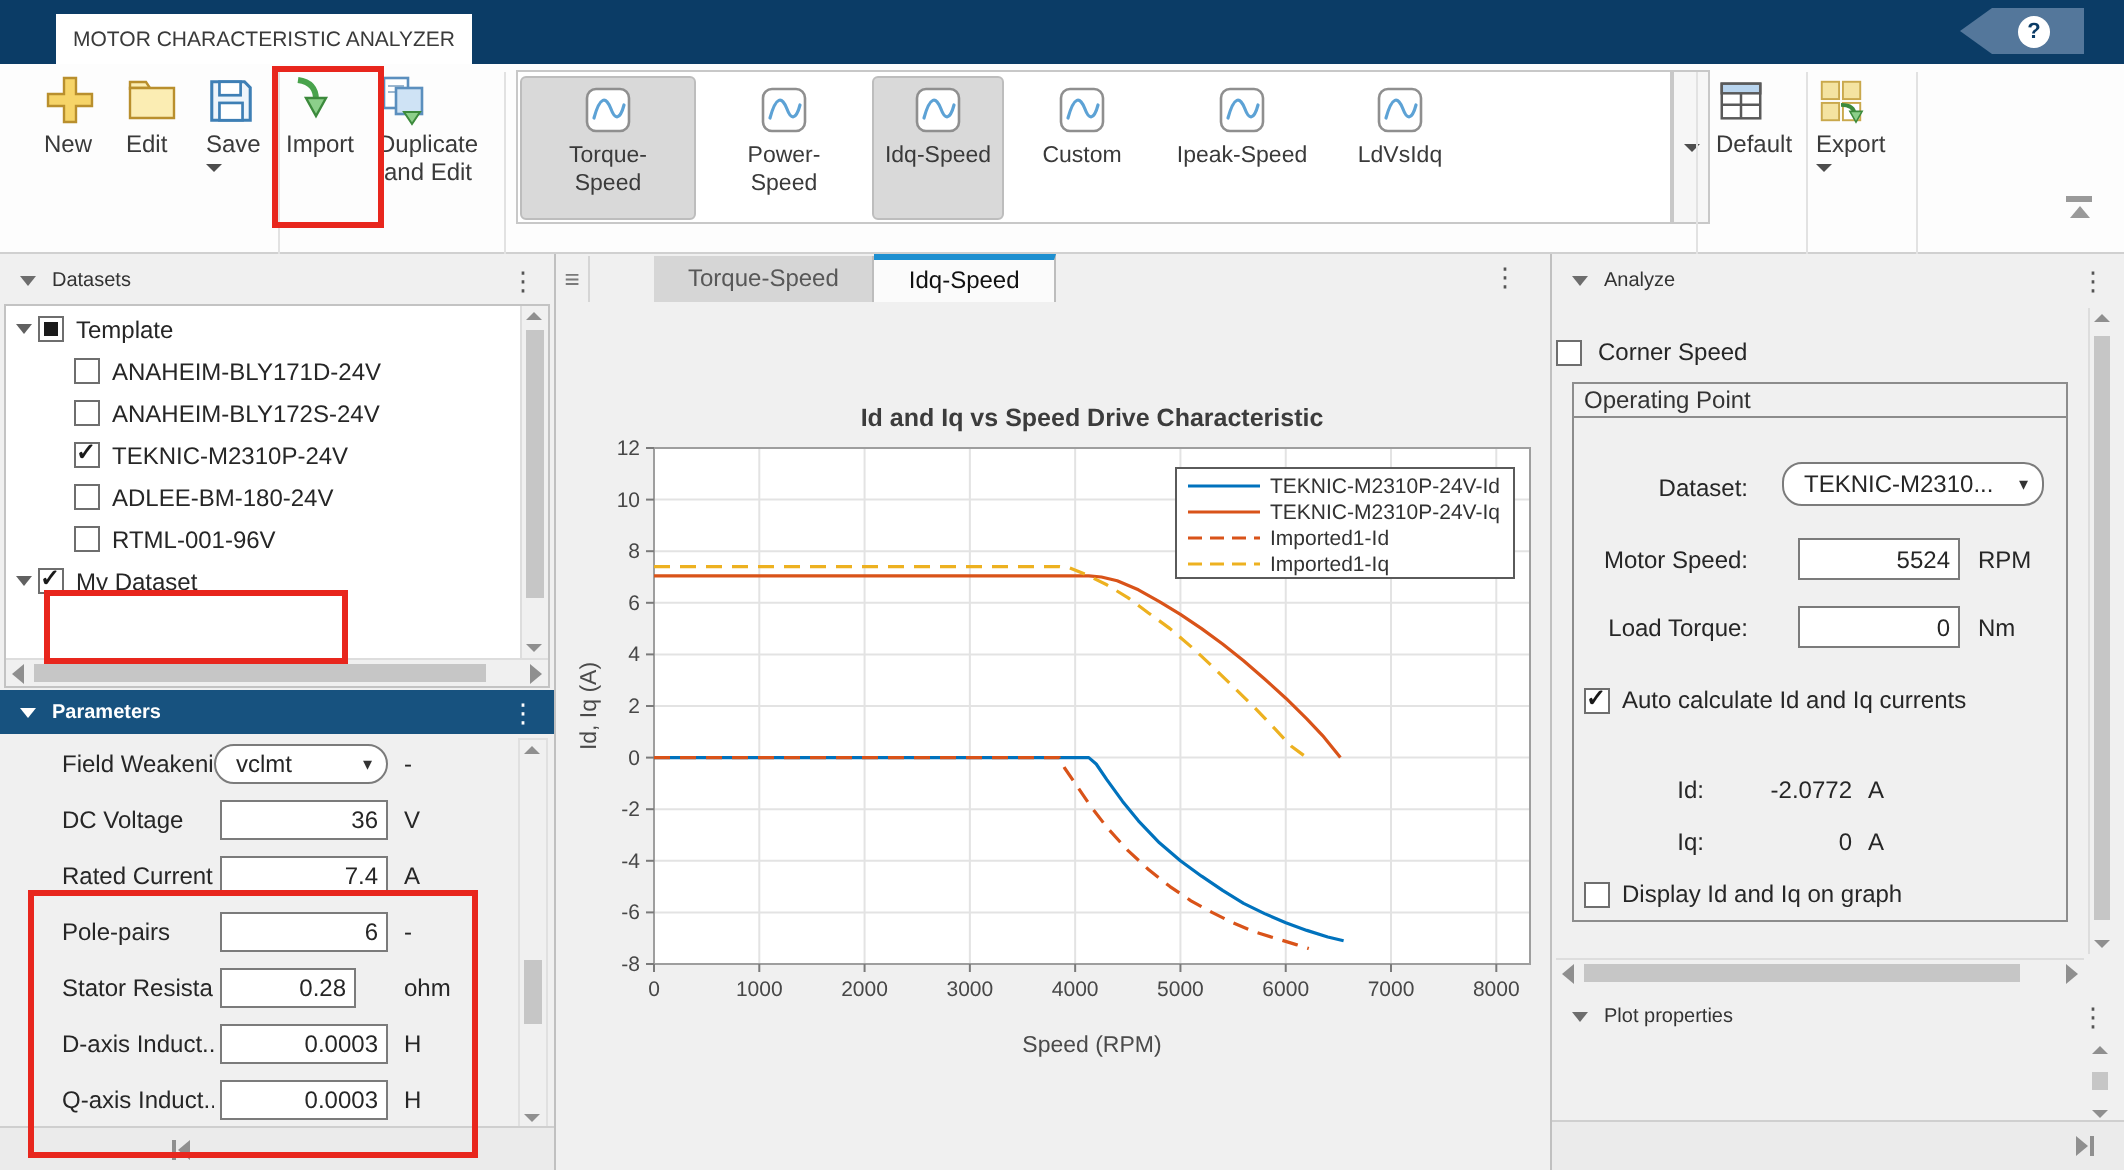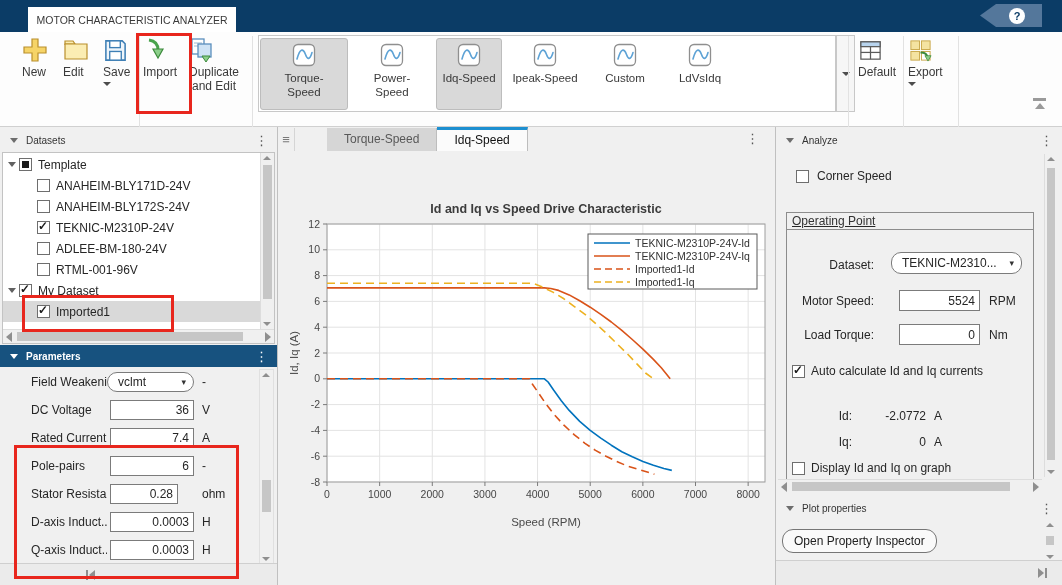--- a/index.html
+++ b/index.html
@@ -172,33 +172,33 @@
           <div class="glabel">Power-
 Speed</div>
         </div>
         <div class="gbtn sel" style="width: 64px;">
           <span><svg width="24" height="24" viewBox="0 0 24 24">
               <rect x="1.5" y="1.5" width="21" height="21" rx="4.5" fill="#fff" stroke="#8f8f8f" stroke-width="1.3"></rect>
               <path d="M5 16 C8 5 11 5 13.5 11.5 C15.5 17 18 17 20 9.5" fill="none" stroke="#5da2d5" stroke-width="1.6" stroke-linecap="round"></path>
             </svg></span>
           <div class="glabel">Idq-Speed</div>
         </div>
+        <div class="gbtn" style="width: 72px;">
+          <span><svg width="24" height="24" viewBox="0 0 24 24">
+              <rect x="1.5" y="1.5" width="21" height="21" rx="4.5" fill="#fff" stroke="#8f8f8f" stroke-width="1.3"></rect>
+              <path d="M5 16 C8 5 11 5 13.5 11.5 C15.5 17 18 17 20 9.5" fill="none" stroke="#5da2d5" stroke-width="1.6" stroke-linecap="round"></path>
+            </svg></span>
+          <div class="glabel">Custom</div>
+        </div>
         <div class="gbtn" style="width: 80px;">
           <span><svg width="24" height="24" viewBox="0 0 24 24">
               <rect x="1.5" y="1.5" width="21" height="21" rx="4.5" fill="#fff" stroke="#8f8f8f" stroke-width="1.3"></rect>
               <path d="M5 16 C8 5 11 5 13.5 11.5 C15.5 17 18 17 20 9.5" fill="none" stroke="#5da2d5" stroke-width="1.6" stroke-linecap="round"></path>
             </svg></span>
           <div class="glabel">Ipeak-Speed</div>
-        </div>
-        <div class="gbtn" style="width: 72px;">
-          <span><svg width="24" height="24" viewBox="0 0 24 24">
-              <rect x="1.5" y="1.5" width="21" height="21" rx="4.5" fill="#fff" stroke="#8f8f8f" stroke-width="1.3"></rect>
-              <path d="M5 16 C8 5 11 5 13.5 11.5 C15.5 17 18 17 20 9.5" fill="none" stroke="#5da2d5" stroke-width="1.6" stroke-linecap="round"></path>
-            </svg></span>
-          <div class="glabel">Custom</div>
         </div>
         <div class="gbtn" style="width: 70px;">
           <span><svg width="24" height="24" viewBox="0 0 24 24">
               <rect x="1.5" y="1.5" width="21" height="21" rx="4.5" fill="#fff" stroke="#8f8f8f" stroke-width="1.3"></rect>
               <path d="M5 16 C8 5 11 5 13.5 11.5 C15.5 17 18 17 20 9.5" fill="none" stroke="#5da2d5" stroke-width="1.6" stroke-linecap="round"></path>
             </svg></span>
           <div class="glabel">LdVsIdq</div>
         </div>
       </div>
     <div class="gallery-dd">
@@ -284,25 +284,20 @@
           </div>
           <div class="tree-row">
             <span style="width: 34px; flex: 0 0 auto;"></span>
             <span class="cb"></span>
             <span class="lbl">RTML-001-96V</span>
           </div>
           <div class="tree-row">
             <span class="exp"></span>
             <span class="cb chk"></span>
             <span class="lbl">My Dataset</span>
-          </div>
-          <div class="tree-row sel">
-            <span style="width: 34px; flex: 0 0 auto;"></span>
-            <span class="cb chk"></span>
-            <span class="lbl">Imported1</span>
           </div>
         </div>
 
       <div class="sb" style="right:0;top:0;width:13px;height:176px;border-left:1px solid #ddd;">
         <span class="t-up" style="position:absolute;left:2px;top:3px;"></span>
         <div class="thumb" style="left:2px;top:12px;width:9px;height:134px;"></div>
         <span class="t-down" style="position:absolute;left:2px;bottom:3px;border-top-color:#8f8f8f;"></span>
       </div>
 
       <div class="sb" style="left:0;bottom:0;width:271px;height:13px;border-top:1px solid #ddd;">
@@ -486,26 +481,26 @@
   </div>
   <div class="divider-v" style="left:775px;"></div>
 
   <div class="panel" style="left:776px;width:286px;height:458px;">
     <div class="hdr" style="top:2px;">
       <span class="tri"></span>
       <span class="ttl">Analyze</span>
       <span class="dots">⋮</span>
     </div>
 
-    <div class="chkrow" style="left:20px;top:42px;">
+    <div class="chkrow" style="left:2px;top:42px;">
       <span class="cb"></span>
       <span class="lbl">Corner Speed</span>
     </div>
 
-    <div class="group" style="left:10px;top:85px;width:246px;height:268px;text-decoration:underline;">
+    <div class="group" style="left:10px;top:64px;width:246px;height:268px;">
       <div class="gtitle">Operating Point</div>
 
       <div class="rlabel" style="left:7px;top:45px;width:80px;">Dataset:</div>
       <div class="dd" style="left:104px;top:39px;width:131px;height:22px;">
         <span>TEKNIC-M2310...</span>
         <span class="chev">▾</span>
       </div>
 
       <div class="rlabel" style="left:7px;top:81px;width:80px;">Motor Speed:</div>
       <div class="ip" style="left:112px;top:77px;width:81px;height:21px;">
@@ -549,23 +544,20 @@
       <div class="thumb" style="left:14px;top:2px;width:218px;height:9px;"></div>
       <span class="t-right" style="position:absolute;right:3px;top:2px;"></span>
     </div>
 
     <div class="hdr" style="top:370px;">
       <span class="tri"></span>
       <span class="ttl">Plot properties</span>
       <span class="dots">⋮</span>
     </div>
 
-    <div class="btn-round" style="left:6px;top:402px;">
-      <span>Open Property Inspector</span>
-    </div>
 
     <div class="sb" style="left:268px;top:394px;width:12px;height:40px;">
       <span class="t-up" style="position:absolute;left:2px;top:2px;"></span>
       <div class="thumb" style="left:2px;top:15px;width:8px;height:9px;"></div>
       <span class="t-down" style="position:absolute;left:2px;bottom:2px;border-top-color:#8f8f8f;"></span>
     </div>
 
     <div class="strip" style="top:433px;height:24px;">
       <span class="skip" style="margin-left:262px;">
         <span class="t-right"></span>

